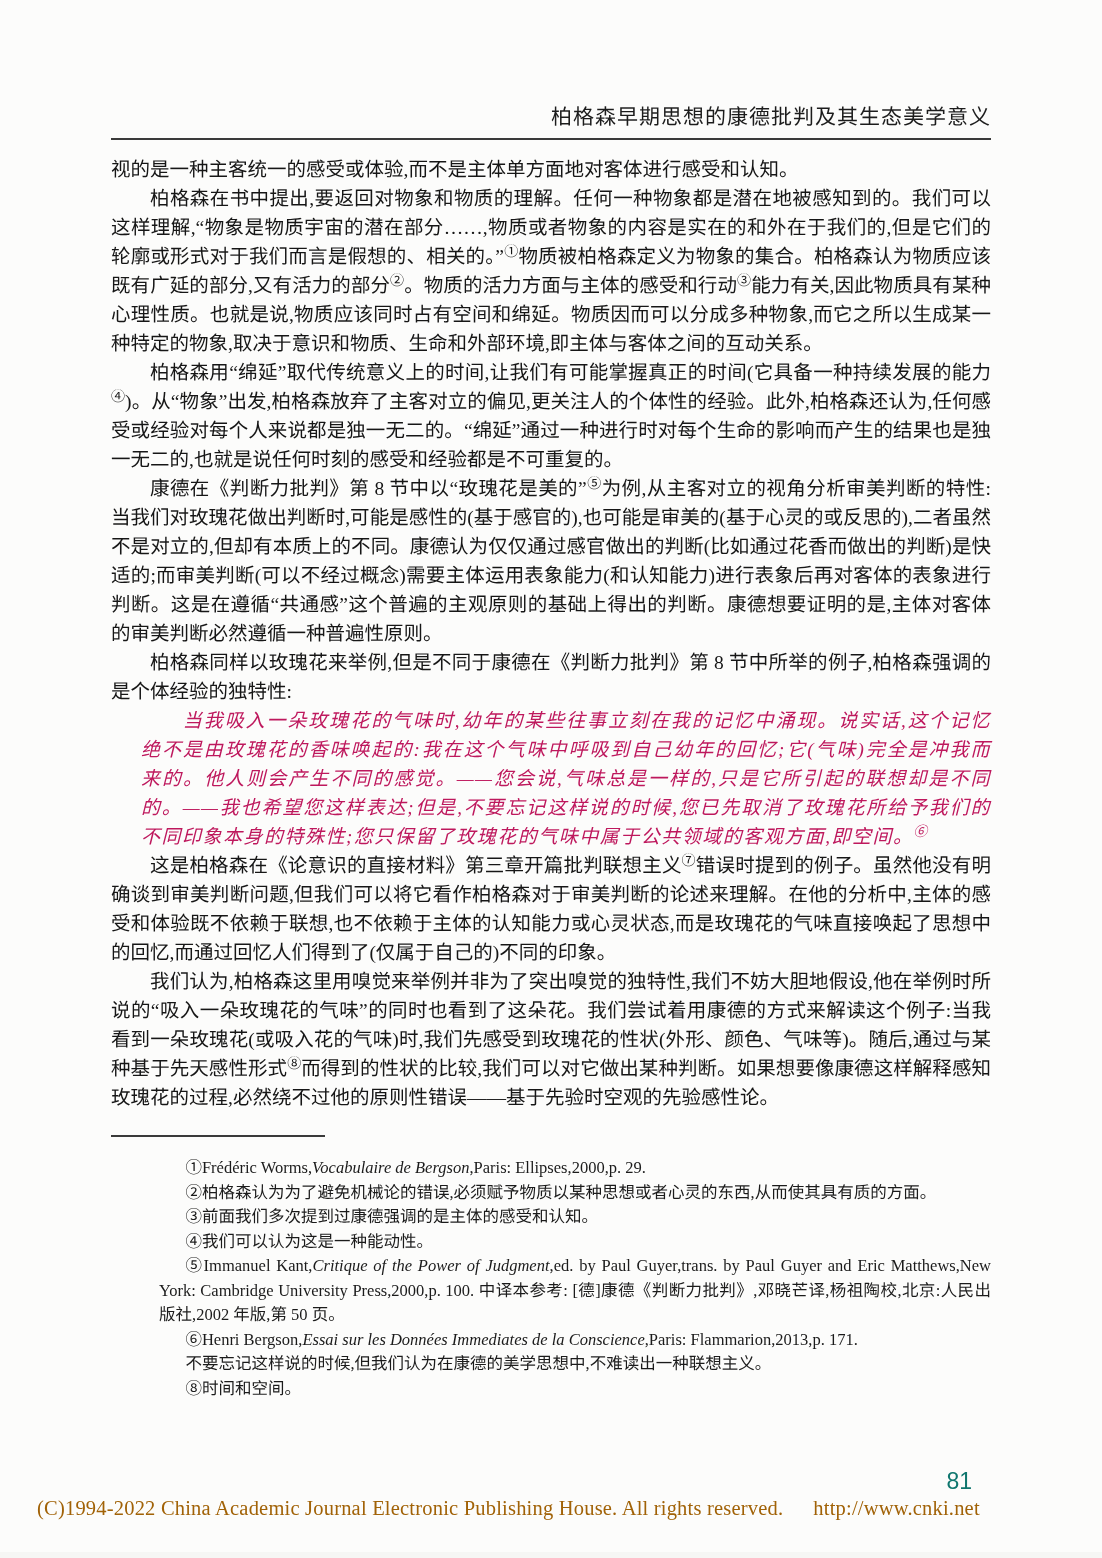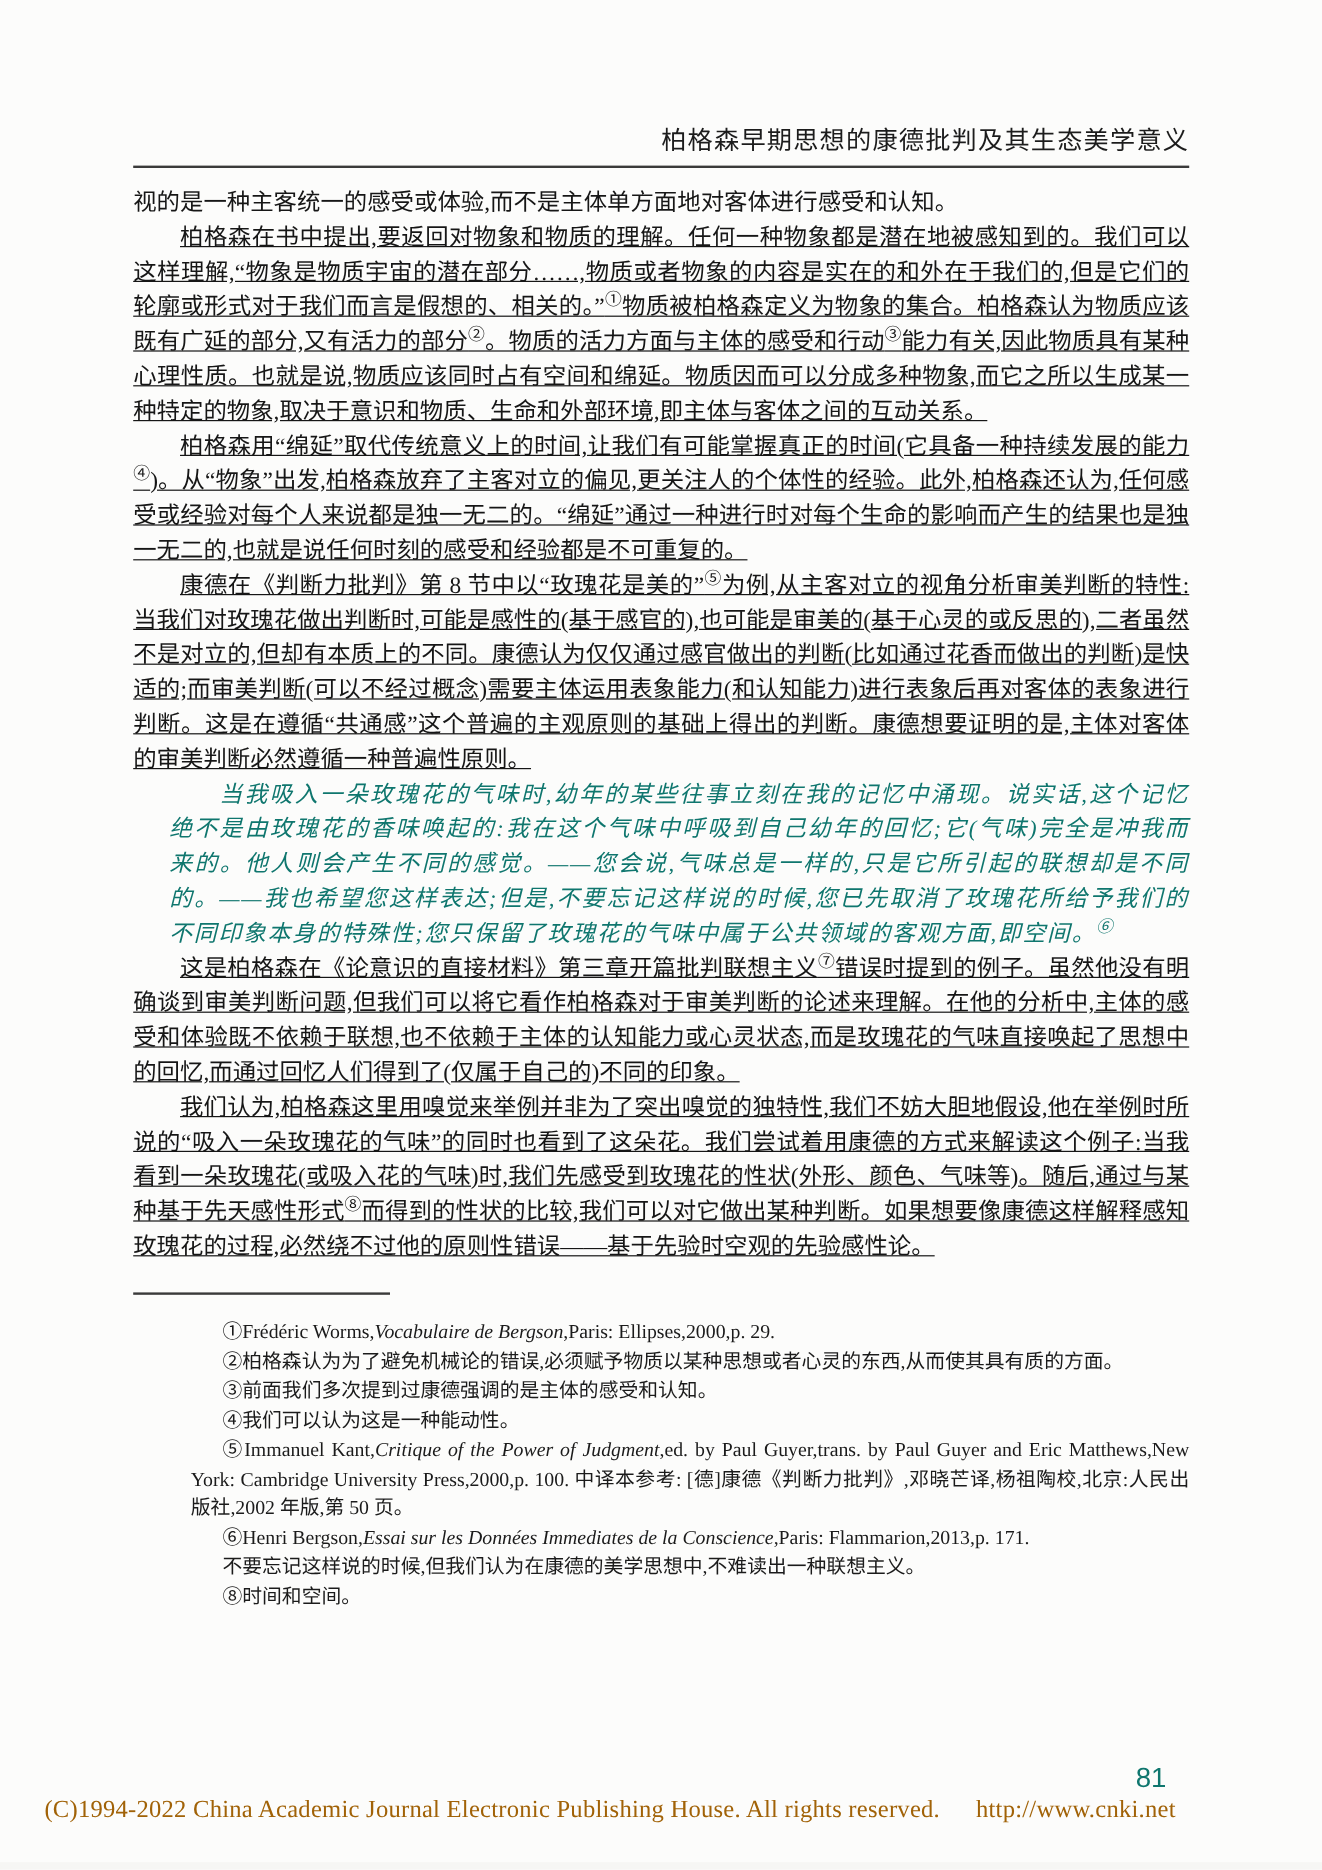--- a/index.html
+++ b/index.html
@@ -35,28 +35,28 @@
   }
   
   .article-body {
     margin-top: 15px;
     font-size: 19.5px;
     line-height: 29px;
     text-align: justify;
     color: #161616;
   }
   .article-body p { margin: 0; }
-  .article-body p.indent { text-indent: 2em; text-decoration: underline; }
+  .article-body p.indent { text-indent: 2em; }
   .article-body blockquote.quote {
     margin: 0 0 0 30px;
     text-indent: 2.2em;
     font-style: italic;
     letter-spacing: 1.5px;
     font-size: 19px;
-    color: #0f766e;
+    color: #be185d;
   }
   .ref {
     font-size: 0.72em;
     vertical-align: super;
     line-height: 0;
   }
   
   .fn-rule {
     margin: 23px 0 0 0;
     border: 0;
@@ -100,20 +100,21 @@
     <div class="header">
       <div class="header-title">柏格森早期思想的康德批判及其生态美学意义</div>
       <hr class="header-rule">
     </div>
 
     <div class="article-body">
         <p class="plain">视的是一种主客统一的感受或体验,而不是主体单方面地对客体进行感受和认知。</p>
         <p class="indent">柏格森在书中提出,要返回对物象和物质的理解。任何一种物象都是潜在地被感知到的。我们可以这样理解,“物象是物质宇宙的潜在部分……,物质或者物象的内容是实在的和外在于我们的,但是它们的轮廓或形式对于我们而言是假想的、相关的。”<sup class="ref">①</sup>物质被柏格森定义为物象的集合。柏格森认为物质应该既有广延的部分,又有活力的部分<sup class="ref">②</sup>。物质的活力方面与主体的感受和行动<sup class="ref">③</sup>能力有关,因此物质具有某种心理性质。也就是说,物质应该同时占有空间和绵延。物质因而可以分成多种物象,而它之所以生成某一种特定的物象,取决于意识和物质、生命和外部环境,即主体与客体之间的互动关系。</p>
         <p class="indent">柏格森用“绵延”取代传统意义上的时间,让我们有可能掌握真正的时间(它具备一种持续发展的能力<sup class="ref">④</sup>)。从“物象”出发,柏格森放弃了主客对立的偏见,更关注人的个体性的经验。此外,柏格森还认为,任何感受或经验对每个人来说都是独一无二的。“绵延”通过一种进行时对每个生命的影响而产生的结果也是独一无二的,也就是说任何时刻的感受和经验都是不可重复的。</p>
         <p class="indent">康德在《判断力批判》第 8 节中以“玫瑰花是美的”<sup class="ref">⑤</sup>为例,从主客对立的视角分析审美判断的特性:当我们对玫瑰花做出判断时,可能是感性的(基于感官的),也可能是审美的(基于心灵的或反思的),二者虽然不是对立的,但却有本质上的不同。康德认为仅仅通过感官做出的判断(比如通过花香而做出的判断)是快适的;而审美判断(可以不经过概念)需要主体运用表象能力(和认知能力)进行表象后再对客体的表象进行判断。这是在遵循“共通感”这个普遍的主观原则的基础上得出的判断。康德想要证明的是,主体对客体的审美判断必然遵循一种普遍性原则。</p>
+        <p class="indent">柏格森同样以玫瑰花来举例,但是不同于康德在《判断力批判》第 8 节中所举的例子,柏格森强调的是个体经验的独特性:</p>
         <blockquote class="quote">当我吸入一朵玫瑰花的气味时,幼年的某些往事立刻在我的记忆中涌现。说实话,这个记忆绝不是由玫瑰花的香味唤起的:我在这个气味中呼吸到自己幼年的回忆;它(气味)完全是冲我而来的。他人则会产生不同的感觉。——您会说,气味总是一样的,只是它所引起的联想却是不同的。——我也希望您这样表达;但是,不要忘记这样说的时候,您已先取消了玫瑰花所给予我们的不同印象本身的特殊性;您只保留了玫瑰花的气味中属于公共领域的客观方面,即空间。<sup class="ref">⑥</sup></blockquote>
         <p class="indent">这是柏格森在《论意识的直接材料》第三章开篇批判联想主义<sup class="ref">⑦</sup>错误时提到的例子。虽然他没有明确谈到审美判断问题,但我们可以将它看作柏格森对于审美判断的论述来理解。在他的分析中,主体的感受和体验既不依赖于联想,也不依赖于主体的认知能力或心灵状态,而是玫瑰花的气味直接唤起了思想中的回忆,而通过回忆人们得到了(仅属于自己的)不同的印象。</p>
         <p class="indent">我们认为,柏格森这里用嗅觉来举例并非为了突出嗅觉的独特性,我们不妨大胆地假设,他在举例时所说的“吸入一朵玫瑰花的气味”的同时也看到了这朵花。我们尝试着用康德的方式来解读这个例子:当我看到一朵玫瑰花(或吸入花的气味)时,我们先感受到玫瑰花的性状(外形、颜色、气味等)。随后,通过与某种基于先天感性形式<sup class="ref">⑧</sup>而得到的性状的比较,我们可以对它做出某种判断。如果想要像康德这样解释感知玫瑰花的过程,必然绕不过他的原则性错误——基于先验时空观的先验感性论。</p>
       </div>
 
     <hr class="fn-rule">
 
     <div class="footnotes">
         <p><span>①Frédéric Worms,</span><span class="it">Vocabulaire de Bergson</span><span>,Paris: Ellipses,2000,p. 29.</span></p>
         <p><span>②柏格森认为为了避免机械论的错误,必须赋予物质以某种思想或者心灵的东西,从而使其具有质的方面。</span></p>

